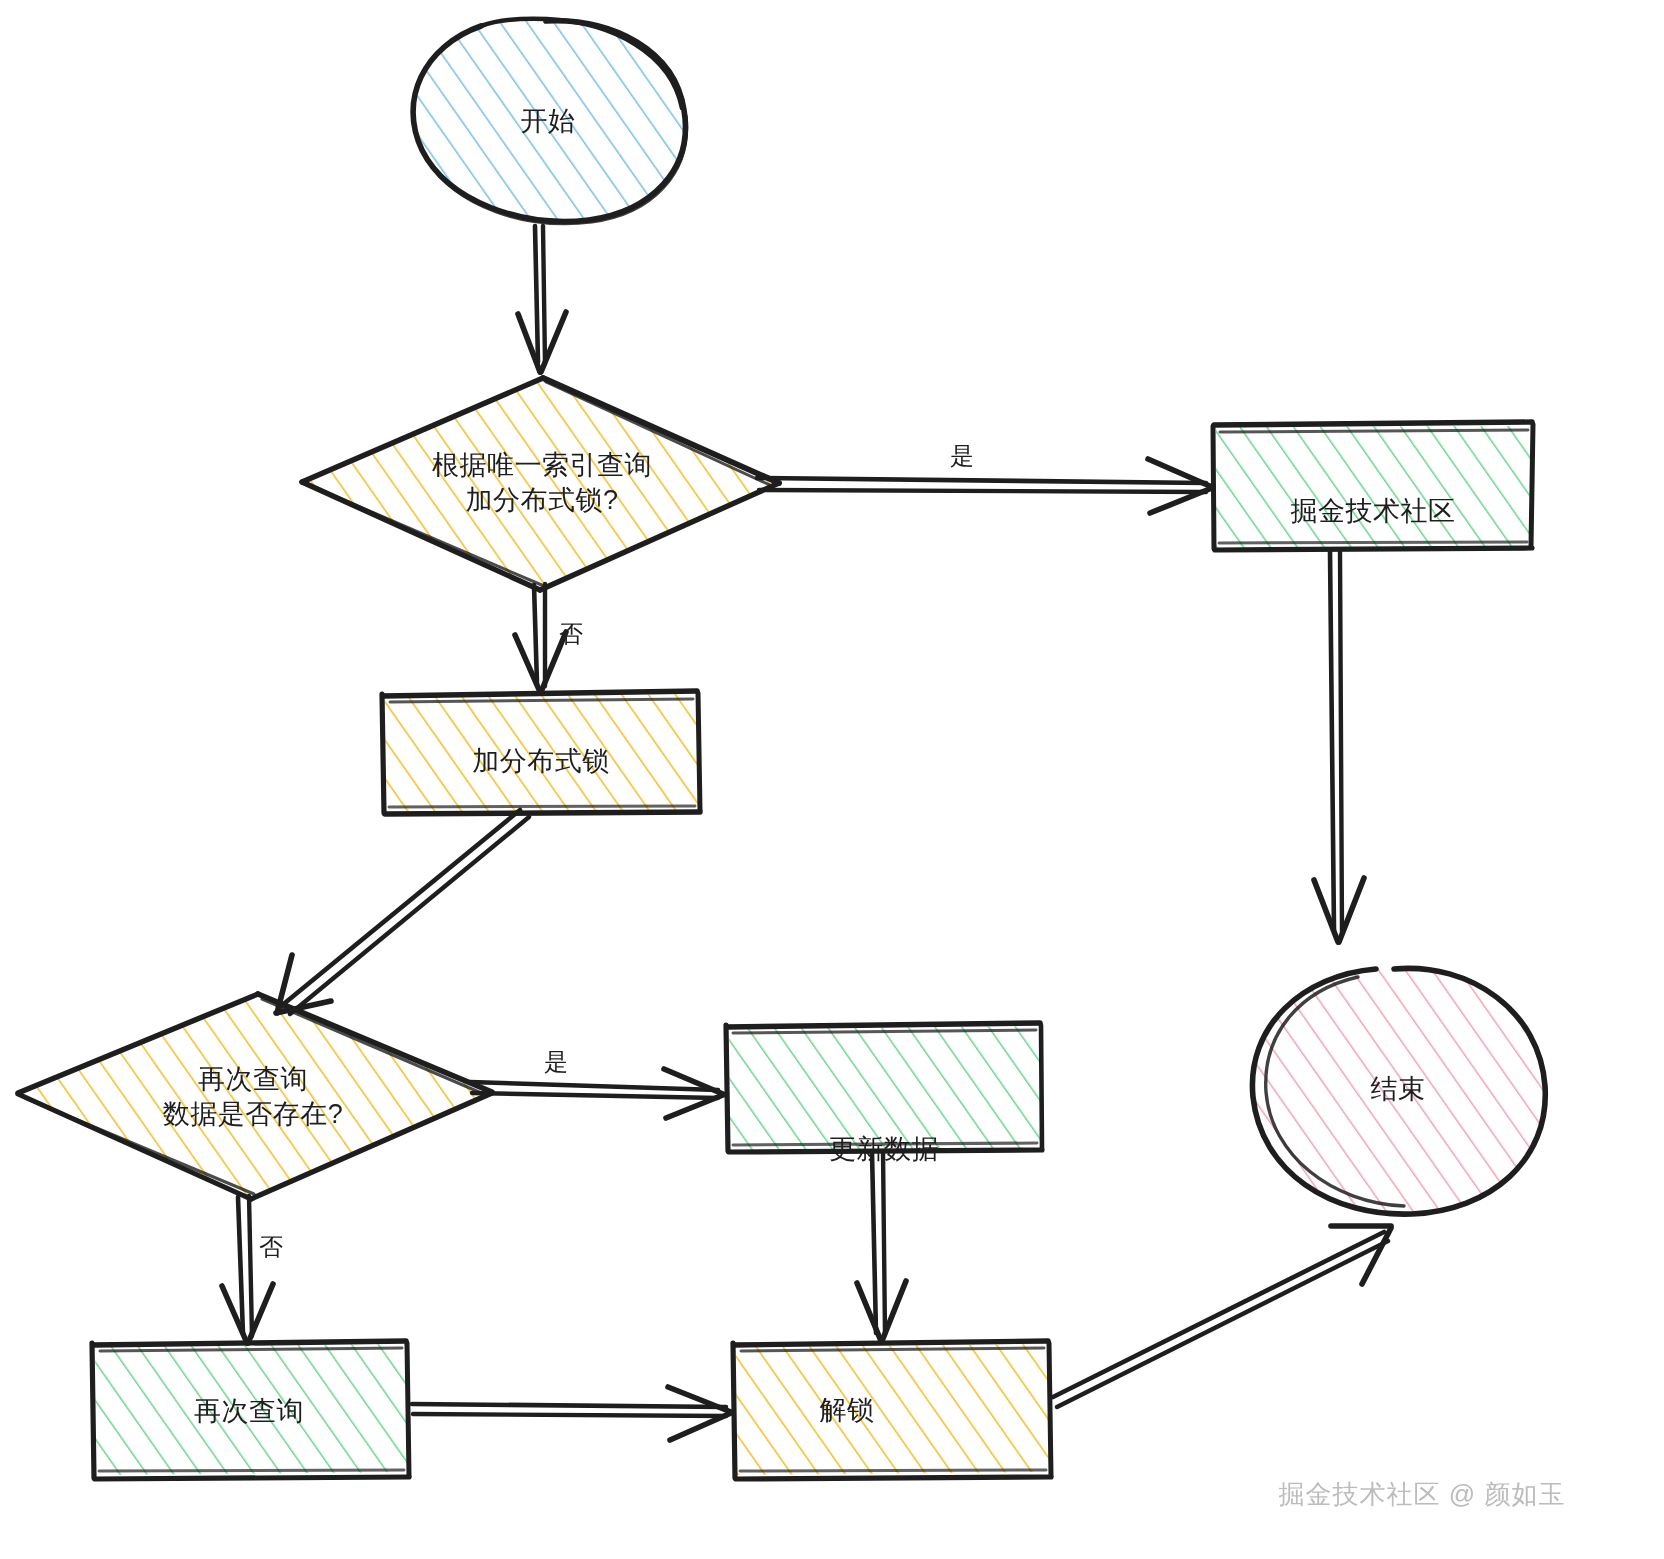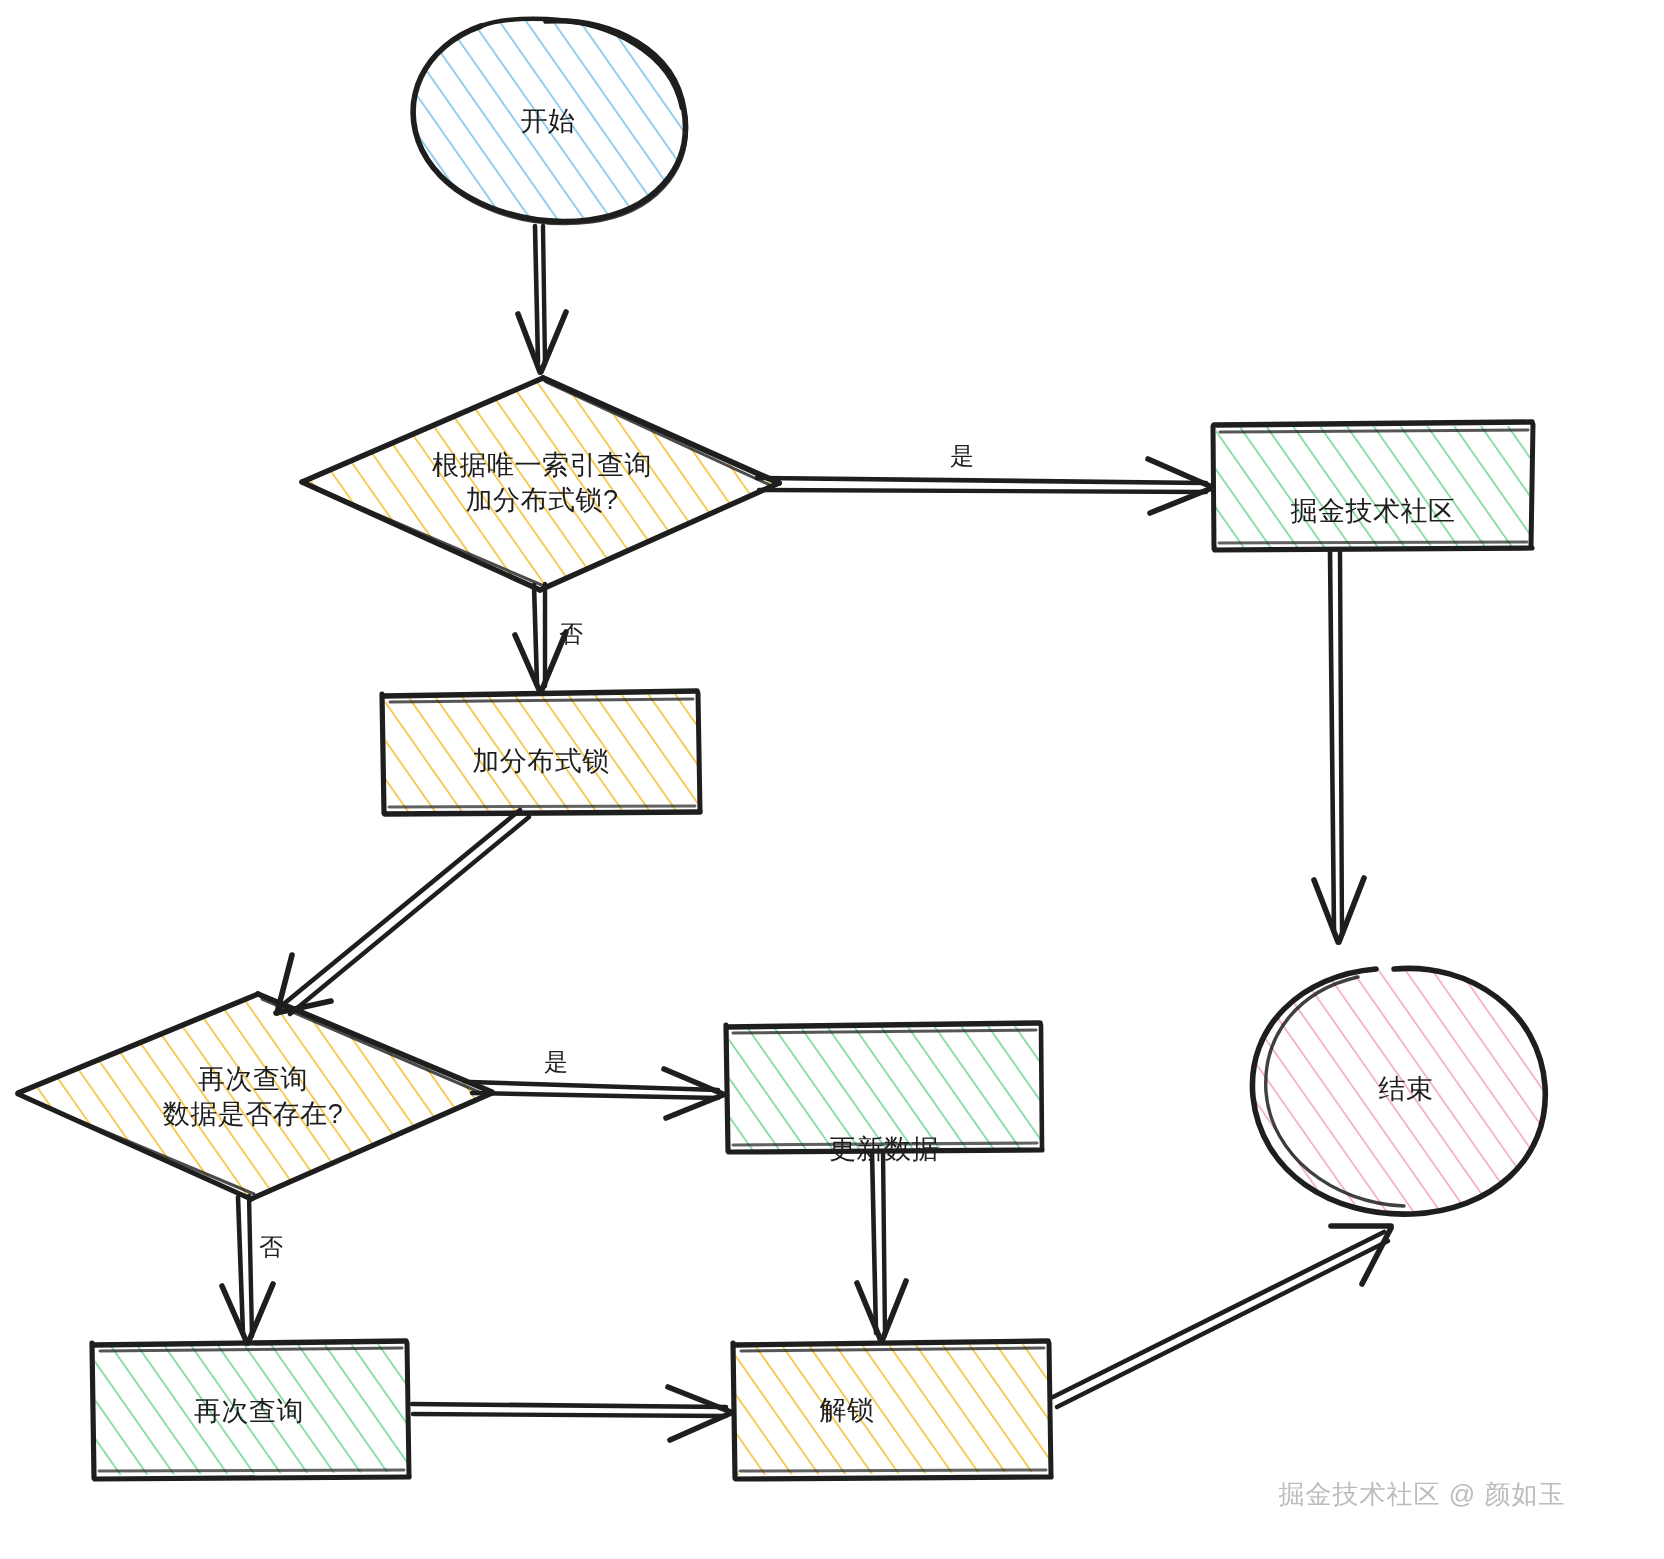--- a/index.html
+++ b/index.html
@@ -254,21 +254,21 @@
 
   <div class="node-label" style="left:253px; top:1097px;">再次查询
 数据是否存在?</div>
 
   <div class="node-label" style="left:884px; top:1150px;">更新数据</div>
 
   <div class="node-label" style="left:249px; top:1412px;">再次查询</div>
 
   <div class="node-label" style="left:847px; top:1411px;">解锁</div>
 
-  <div class="node-label" style="left:1398px; top:1090px;margin-left:8px;">结束</div>
+  <div class="node-label" style="left:1398px; top:1090px;">结束</div>
 
   <div class="edge-label" style="left:962px; top:456px;">是</div>
 
   <div class="edge-label" style="left:571px; top:634px;">否</div>
 
   <div class="edge-label" style="left:556px; top:1062px;">是</div>
 
   <div class="edge-label" style="left:271px; top:1247px;">否</div>
 
   <div class="watermark" style="left:1422px; top:1494px;">掘金技术社区 @ 颜如玉</div>

